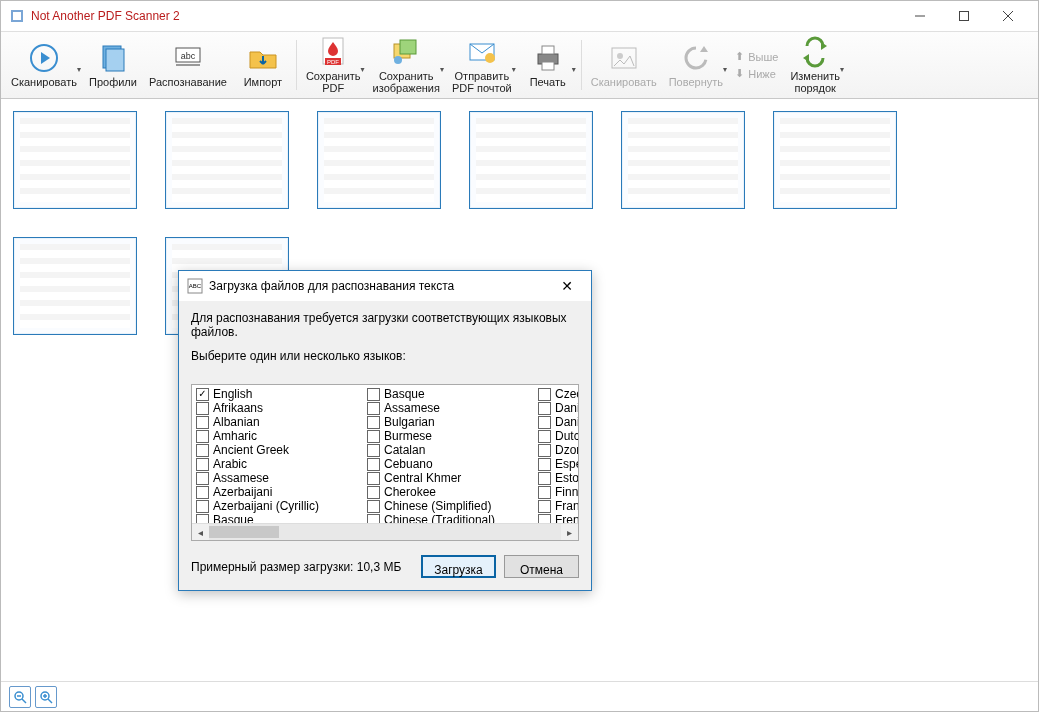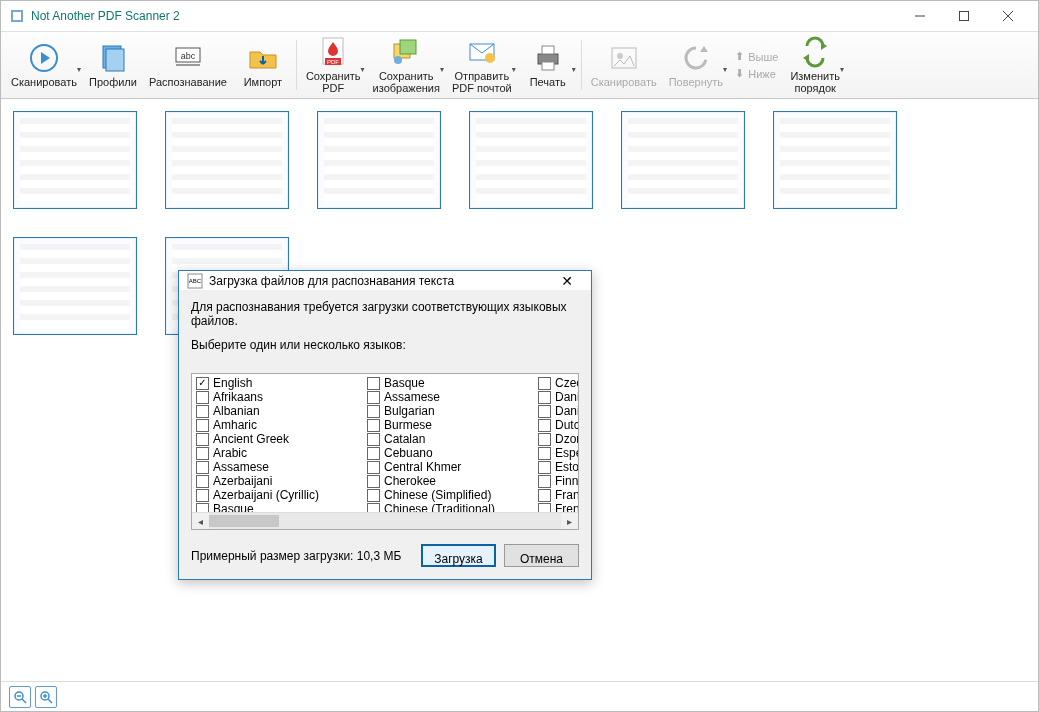--- a/index.html
+++ b/index.html
@@ -13,21 +13,21 @@
   border: 1px solid #bbb;
   position: relative;
 }
 
 .titlebar {
   height: 30px;
   background: #fff;
   display: flex;
   align-items: center;
   padding: 0 8px;
-  color: #0f766e;
+  color: #b91c1c;
   font-size: 12px;
 }
 .titlebar .app-icon { width: 16px; height: 16px; margin-right: 6px; }
 .titlebar .title { flex: 1; }
 .titlebar .win-btn {
   width: 44px; height: 30px;
   display: flex; align-items: center; justify-content: center;
   color: #555;
 }
 
@@ -93,21 +93,21 @@
 
 .dialog {
   position: absolute;
   left: 177px; top: 269px;
   width: 414px;
   background: #f0f0f0;
   border: 1px solid #2a7ab9;
   box-shadow: 0 3px 12px rgba(0,0,0,0.25);
 }
 .dlg-title {
-  height: 19px;
+  height: 30px;
   background: #fff;
   display: flex; align-items: center;
   padding: 0 8px;
   font-size: 12px;
 }
 .dlg-title .icon { width:16px; height:16px; margin-right:6px; }
 .dlg-title .t { flex:1; }
 .dlg-title .x { width:32px; text-align:center; font-size:14px; }
 .dlg-body { padding: 10px 12px 12px; }
 .dlg-text { margin-bottom: 10px; font-size:12px; }

